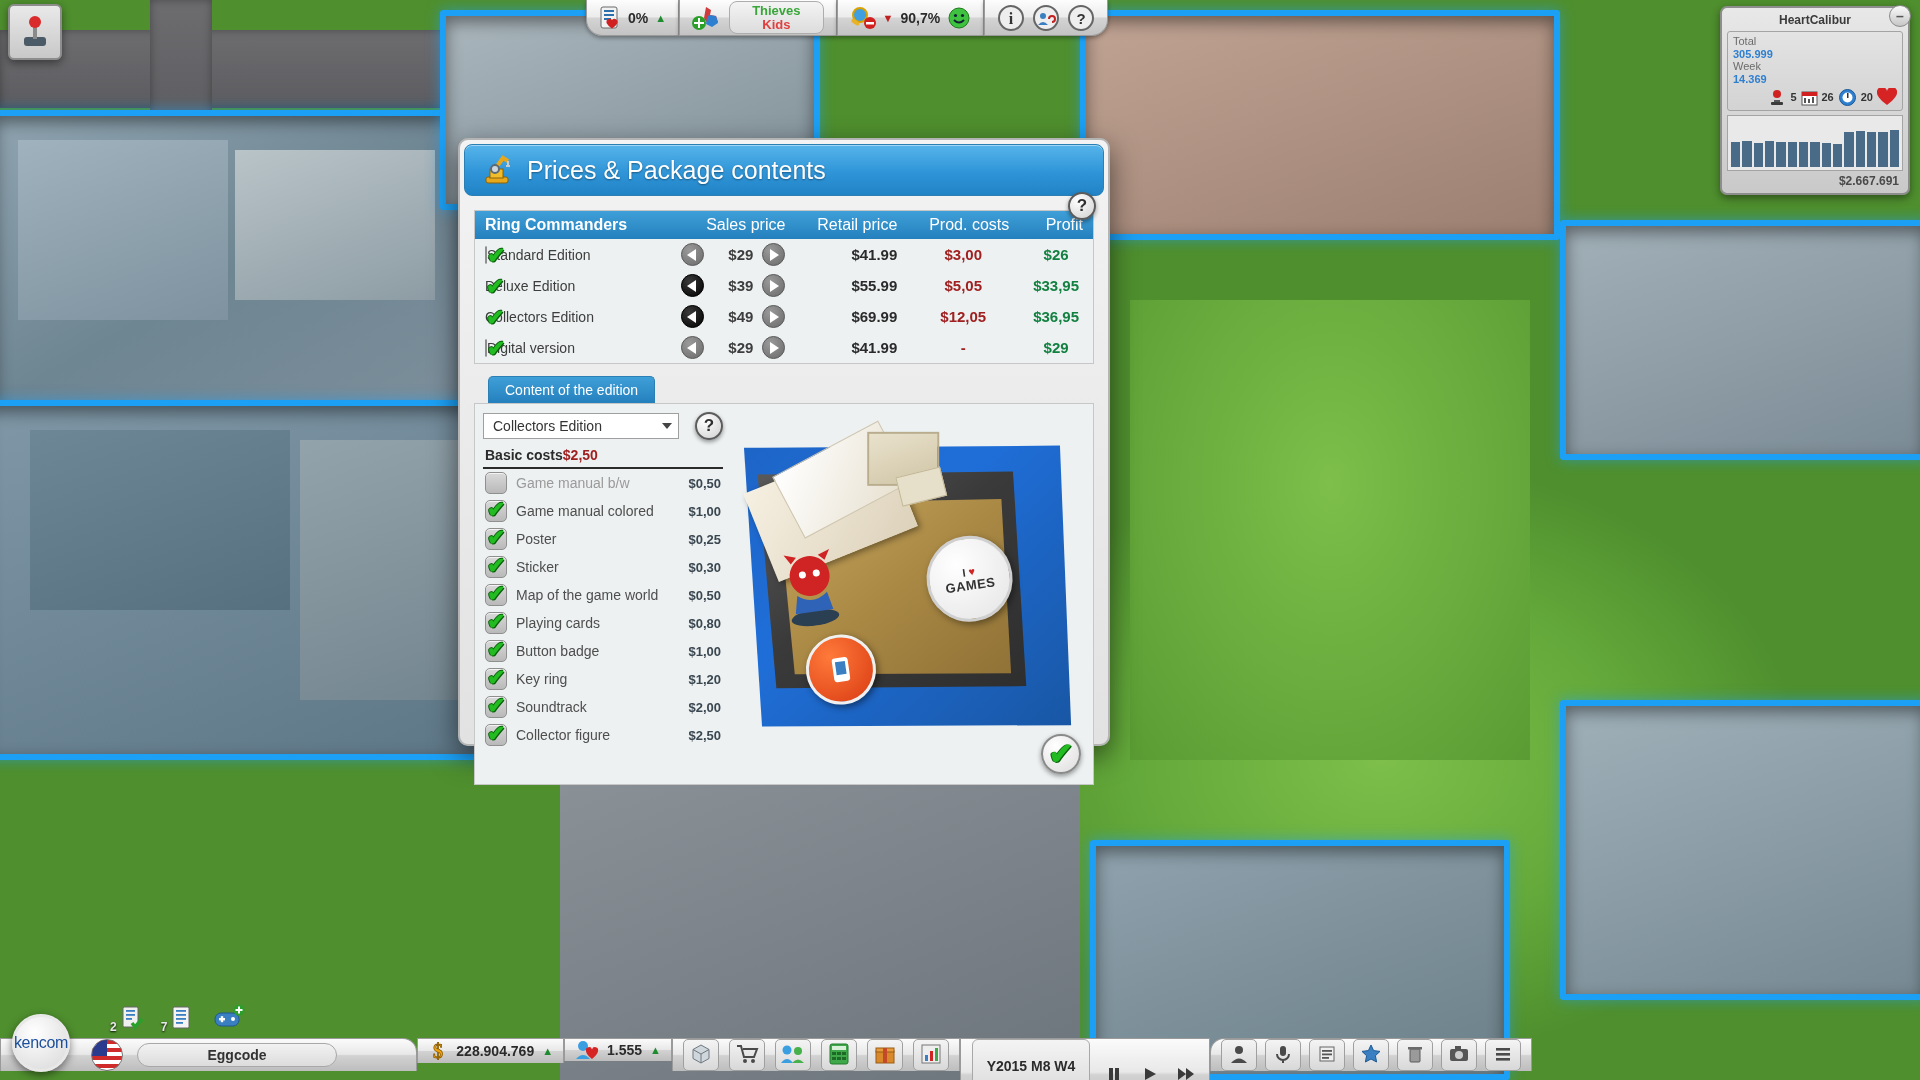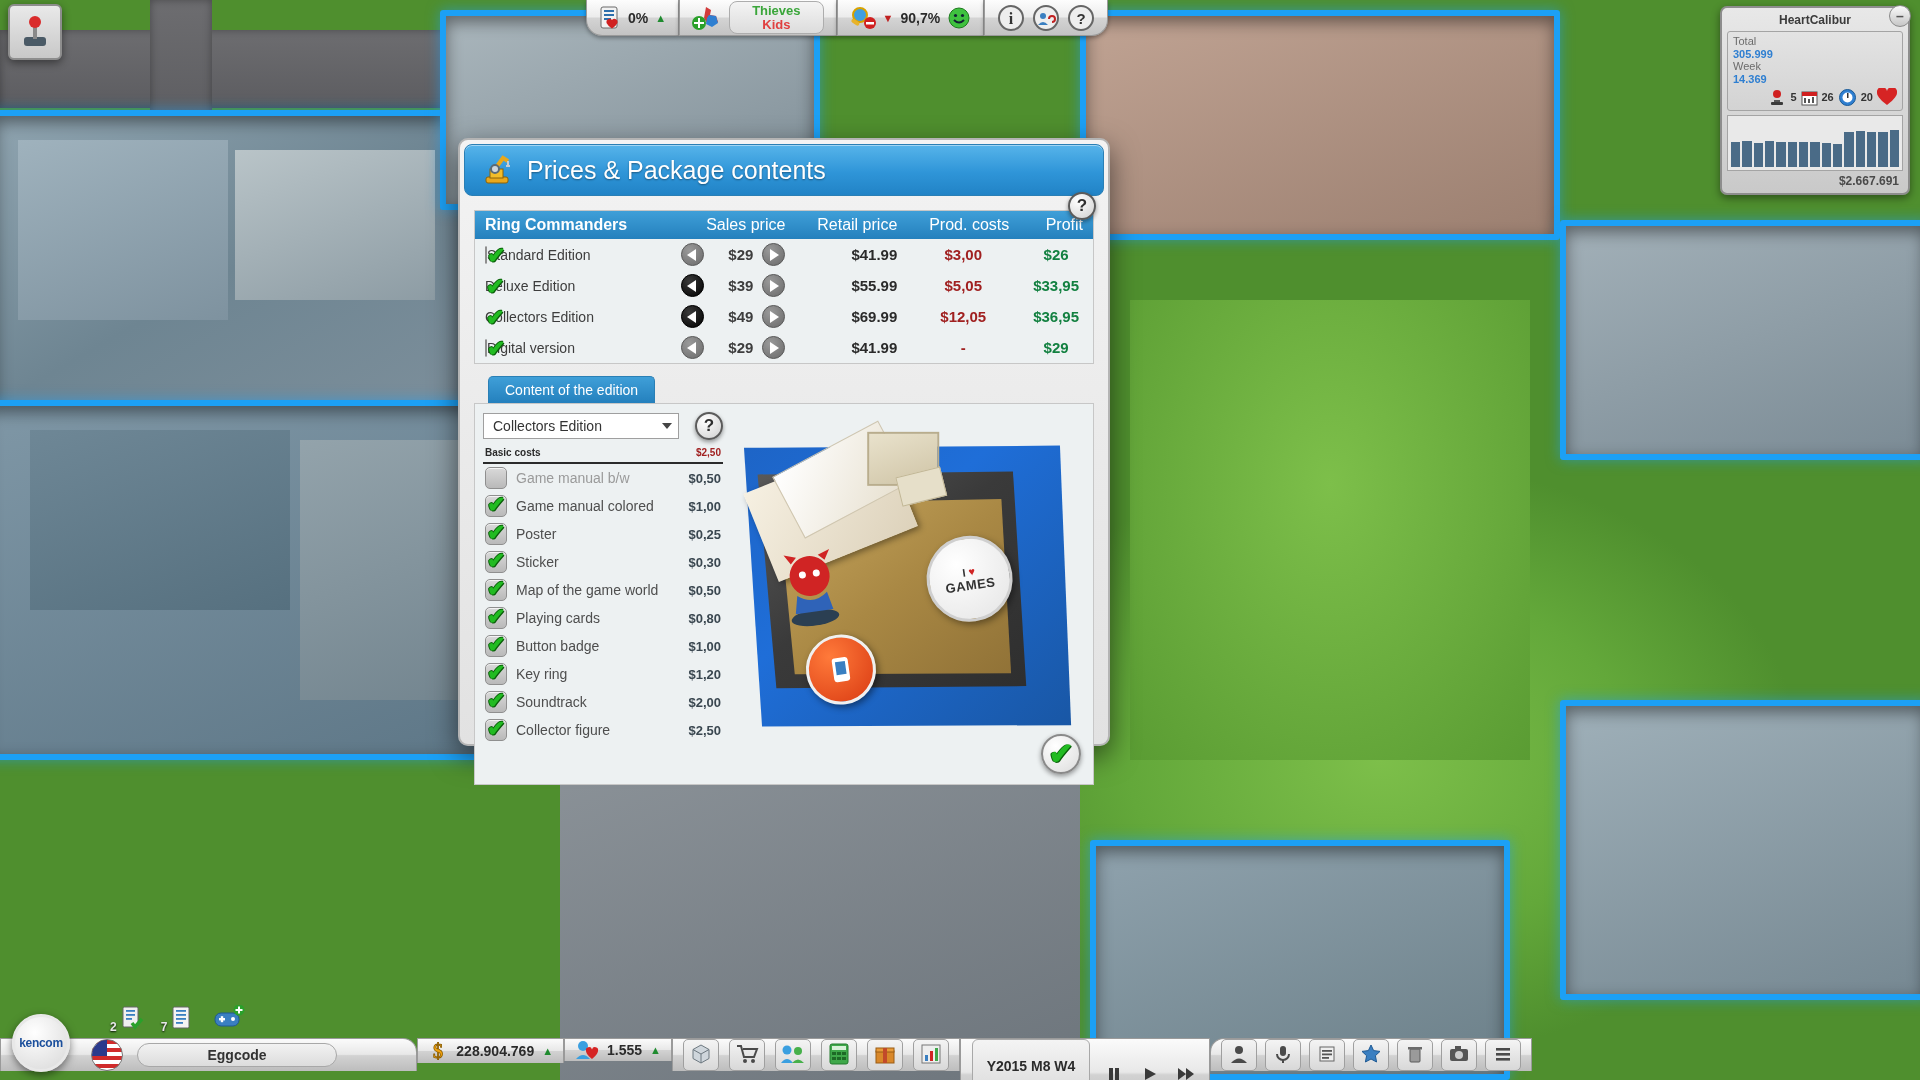--- a/index.html
+++ b/index.html
@@ -158,22 +158,22 @@
     height: 382px; position: relative; display: flex;
   }
   .left-col { width: 248px; padding: 8px 0 0 8px; }
   .select-box {
     height: 26px; background: #fff; border: 1px solid #9f9f9f;
     display: flex; align-items: center; justify-content: space-between;
     padding: 0 6px 0 9px; font-size: 14px; color: #333; cursor: pointer;
   }
   .caret { width: 0; height: 0; border-left: 5px solid transparent; border-right: 5px solid transparent; border-top: 6px solid #444; }
   .basic-row {
-    display: flex; justify-content: space-between; align-items: baseline;
-    font-size: 10px; font-weight: bold; color: #2b2b2b;
+    display: flex; justify-content: flex-start; align-items: baseline;
+    font-size: 14px; font-weight: bold; color: #2b2b2b;
     padding: 7px 2px 4px 2px; border-bottom: 2px solid #2b2b2b;
   }
   .basic-row .amt { color: #a02020; }
   .item-row {
     display: flex; align-items: center; gap: 9px;
     padding: 3px 2px; font-size: 14px; color: #4e4e4e;
   }
   .item-row .nm { flex: 1; }
   .item-row .pr { font-weight: bold; color: #3a4750; font-size: 13px; }
   .item-row.off .nm { color: #9a9a9a; }
@@ -261,21 +261,21 @@
   .speedbar i { display:block; height: 100%; background: linear-gradient(180deg,#ffb03a,#f08c10); }
   .ctrl-btn { width: 26px; height: 26px; display: flex; align-items: center; justify-content: center; cursor: pointer; color:#3a3a3a; }
 
   
   #logo-circle {
     position: absolute; left: 12px; bottom: 8px; width: 58px; height: 58px; border-radius: 50%;
     background: radial-gradient(circle at 38% 30%, #ffffff, #d8d8d8);
     border: 3px solid #e8e8e8; box-shadow: 0 3px 8px rgba(0,0,0,.5);
     display: flex; align-items: center; justify-content: center; z-index: 41;
   }
-  #logo-circle span { font-size: 12px; font-weight: bold; color: #1b4f9c; letter-spacing: -.3px; }
+  #logo-circle span { font-size: 16px; font-weight: normal; color: #1b4f9c; letter-spacing: -.3px; }
   #mini-icons { position: absolute; left: 110px; bottom: 46px; display: flex; gap: 16px; align-items: flex-end; z-index: 41; }
   .mini-ico { display: flex; align-items: flex-end; gap: 2px; font-size: 12px; font-weight: bold; color: #e8e8e8;
               text-shadow: 0 1px 2px rgba(0,0,0,.9); }
 
   
   #tl-widget {
     position: absolute; left: 8px; top: 4px; width: 54px; height: 56px;
     background: linear-gradient(180deg,#e9e9e9,#c8c8c8); border: 2px solid #8d8d8d;
     border-radius: 6px; z-index: 40; display:flex; align-items:center; justify-content:center;
     box-shadow: 0 3px 8px rgba(0,0,0,.45);

